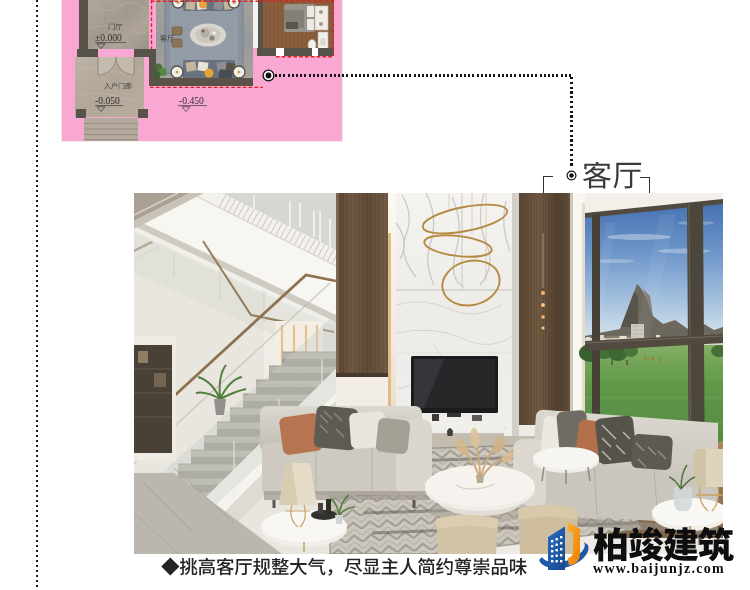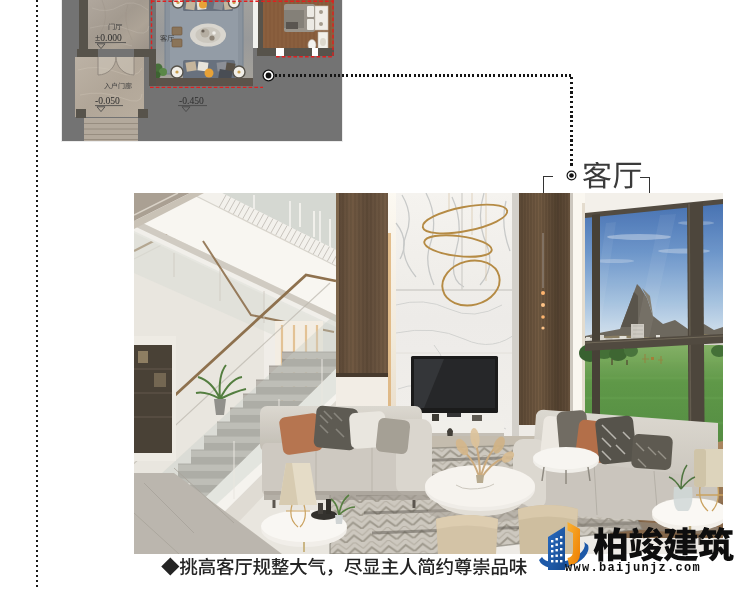--- a/index.html
+++ b/index.html
@@ -2,21 +2,21 @@
 <html><head><meta charset="utf-8">
 <style>
 html,body{margin:0;padding:0;background:#fff;}
 body{width:750px;height:590px;overflow:hidden;font-family:"Liberation Sans",sans-serif;}
 .abs{position:absolute;}
 </style></head><body>
 <div style="position:relative;width:750px;height:590px;background:#fff">
 
 <div class="abs" style="left:36px;top:0;width:1.9px;height:590px;background:repeating-linear-gradient(180deg,#1a1a1a 0 1.9px,rgba(0,0,0,0) 1.9px 5px)"></div>
 
-<div class="abs" style="left:62px;top:0;width:280px;height:141px;background:#737373;outline:1px solid #ececec"><svg width="280" height="141" viewBox="0 0 280 141" xmlns="http://www.w3.org/2000/svg">
+<div class="abs" style="left:62px;top:0;width:280px;height:141px;background:#f9a8d4;outline:1px solid #ececec"><svg width="280" height="141" viewBox="0 0 280 141" xmlns="http://www.w3.org/2000/svg">
         <defs>
           <linearGradient id="fmar" x1="0" y1="0" x2="1" y2="1">
             <stop offset="0" stop-color="#b0a79d"></stop>
             <stop offset="0.45" stop-color="#a39a8f"></stop>
             <stop offset="0.7" stop-color="#ada396"></stop>
             <stop offset="1" stop-color="#9c9389"></stop>
           </linearGradient>
           <linearGradient id="pmar" x1="0" y1="0" x2="1" y2="1">
             <stop offset="0" stop-color="#bcb2a5"></stop>
             <stop offset="0.5" stop-color="#b1a698"></stop>
@@ -581,13 +581,13 @@
 <path d="M31.5,4 L44,11 L44,36 Q44,46 33,47.5 L31.5,40 Q37,39 37,33 L37,15 L31.5,12.5 Z" fill="url(#lgo)"></path>
 </svg>
 
 <svg class="abs" style="left:593px;top:527px" width="145" height="36" viewBox="0 0 145 36">
       <path transform="translate(0.00,31.00) scale(0.036000,-0.036000)" d="M588 853C583 800 571 736 557 679H416V342C396 379 337 483 303 537H380V671H283V854H150V671H37V537H131C109 428 65 299 14 210C36 173 71 115 85 70C109 108 131 156 150 208V-96H283V330C299 289 314 249 324 216L416 329V-88H561V-39H777V-81H929V679H709C727 727 745 781 762 836ZM561 255H777V98H561ZM561 392V542H777V392Z" fill="#0e0e0e"></path>
       <path transform="translate(35.00,31.00) scale(0.036000,-0.036000)" d="M65 503C83 402 96 269 95 183L205 207C202 295 189 423 167 526ZM692 503C759 455 847 385 886 339L987 420C942 466 852 532 786 575ZM547 558C504 509 434 455 374 420C401 397 446 344 466 319C530 366 613 443 669 508ZM127 811C142 774 160 725 171 687H46V554H388V687H238L297 708C287 746 264 803 244 847ZM243 525C240 415 228 269 212 170C145 155 83 142 34 133L61 -10C155 13 275 42 386 72L373 206L318 193C335 283 352 400 366 504ZM437 541C471 556 519 564 816 601C831 578 844 557 853 539L966 603C930 665 853 760 795 828L690 773L742 705L601 691C641 733 680 782 711 828L571 868C534 793 472 722 452 702C432 682 414 668 394 663C409 629 430 567 437 541ZM587 416C547 330 467 256 375 211C402 189 449 140 469 114C487 124 504 136 521 149C536 127 553 106 571 87C508 54 435 30 357 15C382 -13 413 -65 427 -99C518 -76 601 -45 673 -2C736 -44 810 -76 897 -97C915 -61 953 -6 982 22C908 35 842 56 785 83C845 141 892 213 924 302L834 341L810 336H690C698 351 707 366 714 382ZM608 227H737C719 201 698 178 673 156C648 178 627 201 608 227Z" fill="#0e0e0e"></path>
       <path transform="translate(70.00,31.00) scale(0.036000,-0.036000)" d="M385 787V679H544V647H337V541H544V507H381V399H544V367H376V267H544V234H338V125H544V75H681V125H936V234H681V267H907V367H681V399H902V541H949V647H902V787H681V854H544V787ZM681 541H775V507H681ZM681 647V679H775V647ZM87 342C87 357 124 379 151 394H217C210 342 200 294 188 252C173 280 160 313 149 350L44 315C68 235 97 171 132 119C102 69 64 29 18 -1C48 -19 101 -68 122 -95C162 -66 197 -28 226 18C328 -59 460 -78 621 -78H924C932 -39 955 24 975 54C895 51 692 51 625 51C489 52 372 66 284 134C321 232 345 355 357 504L276 522L252 519H246C287 593 329 678 363 764L277 822L230 804H52V679H184C153 605 120 544 106 522C84 487 54 458 32 451C50 423 78 368 87 342Z" fill="#0e0e0e"></path>
       <path transform="translate(105.00,31.00) scale(0.036000,-0.036000)" d="M436 512V283C436 231 433 176 409 125L397 238L301 219V377H412V503H56V377H160V191L28 167L56 30C156 54 284 83 403 113C382 75 348 39 293 9C321 -11 375 -65 395 -93C516 -25 559 88 571 196C602 155 630 111 645 79L712 126V72C712 -6 721 -30 741 -52C759 -72 791 -81 818 -81C836 -81 857 -81 876 -81C896 -81 921 -77 936 -68C955 -59 967 -45 976 -26C984 -7 990 32 992 68C956 80 912 103 887 124C886 96 885 73 883 62C882 51 880 47 877 45C875 43 872 42 869 42C867 42 863 42 861 42C857 42 855 44 853 47C852 51 852 60 852 76V512ZM576 386H712V232C687 265 658 299 632 326L576 290ZM591 860C572 790 540 720 502 662V769H288L312 829L173 865C140 764 79 658 12 594C46 576 106 538 134 515C165 551 197 597 227 649H240C264 606 290 553 300 519L422 575C415 596 402 622 387 649H493C478 628 462 609 446 593C480 575 541 537 568 514C599 550 630 597 658 649H685C714 605 743 554 756 520L886 568C876 591 858 620 839 649H960V769H711L731 827Z" fill="#0e0e0e"></path>
     </svg>
 
-<div class="abs" style="left:565px;top:561px;width:150px;font-family:Liberation Mono, monospace;font-weight:bold;font-size:12px;letter-spacing:1.3px;color:#0e0e0e">www.baijunjz.com</div>
+<div class="abs" style="left:593px;top:561px;width:150px;font-family:Liberation Serif, serif;font-weight:bold;font-size:14px;letter-spacing:1.3px;color:#0e0e0e">www.baijunjz.com</div>
 </div>
 </body></html>

